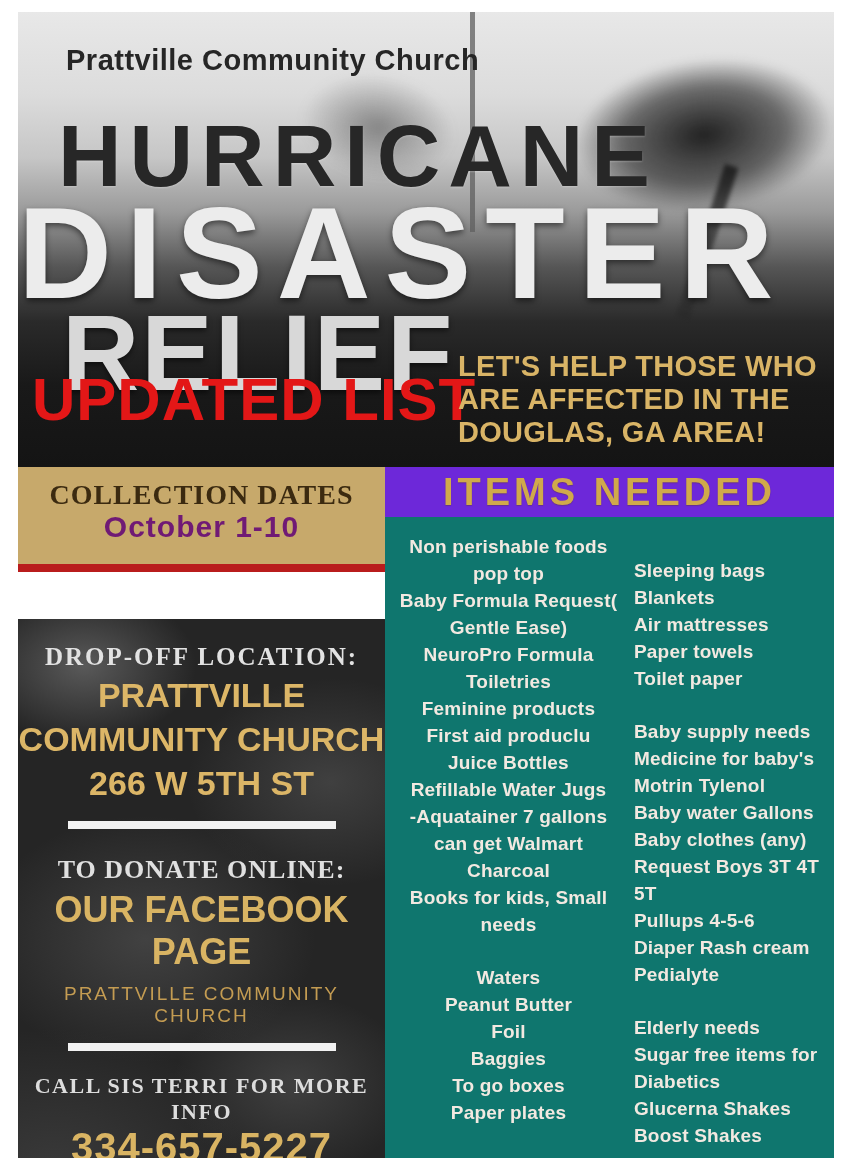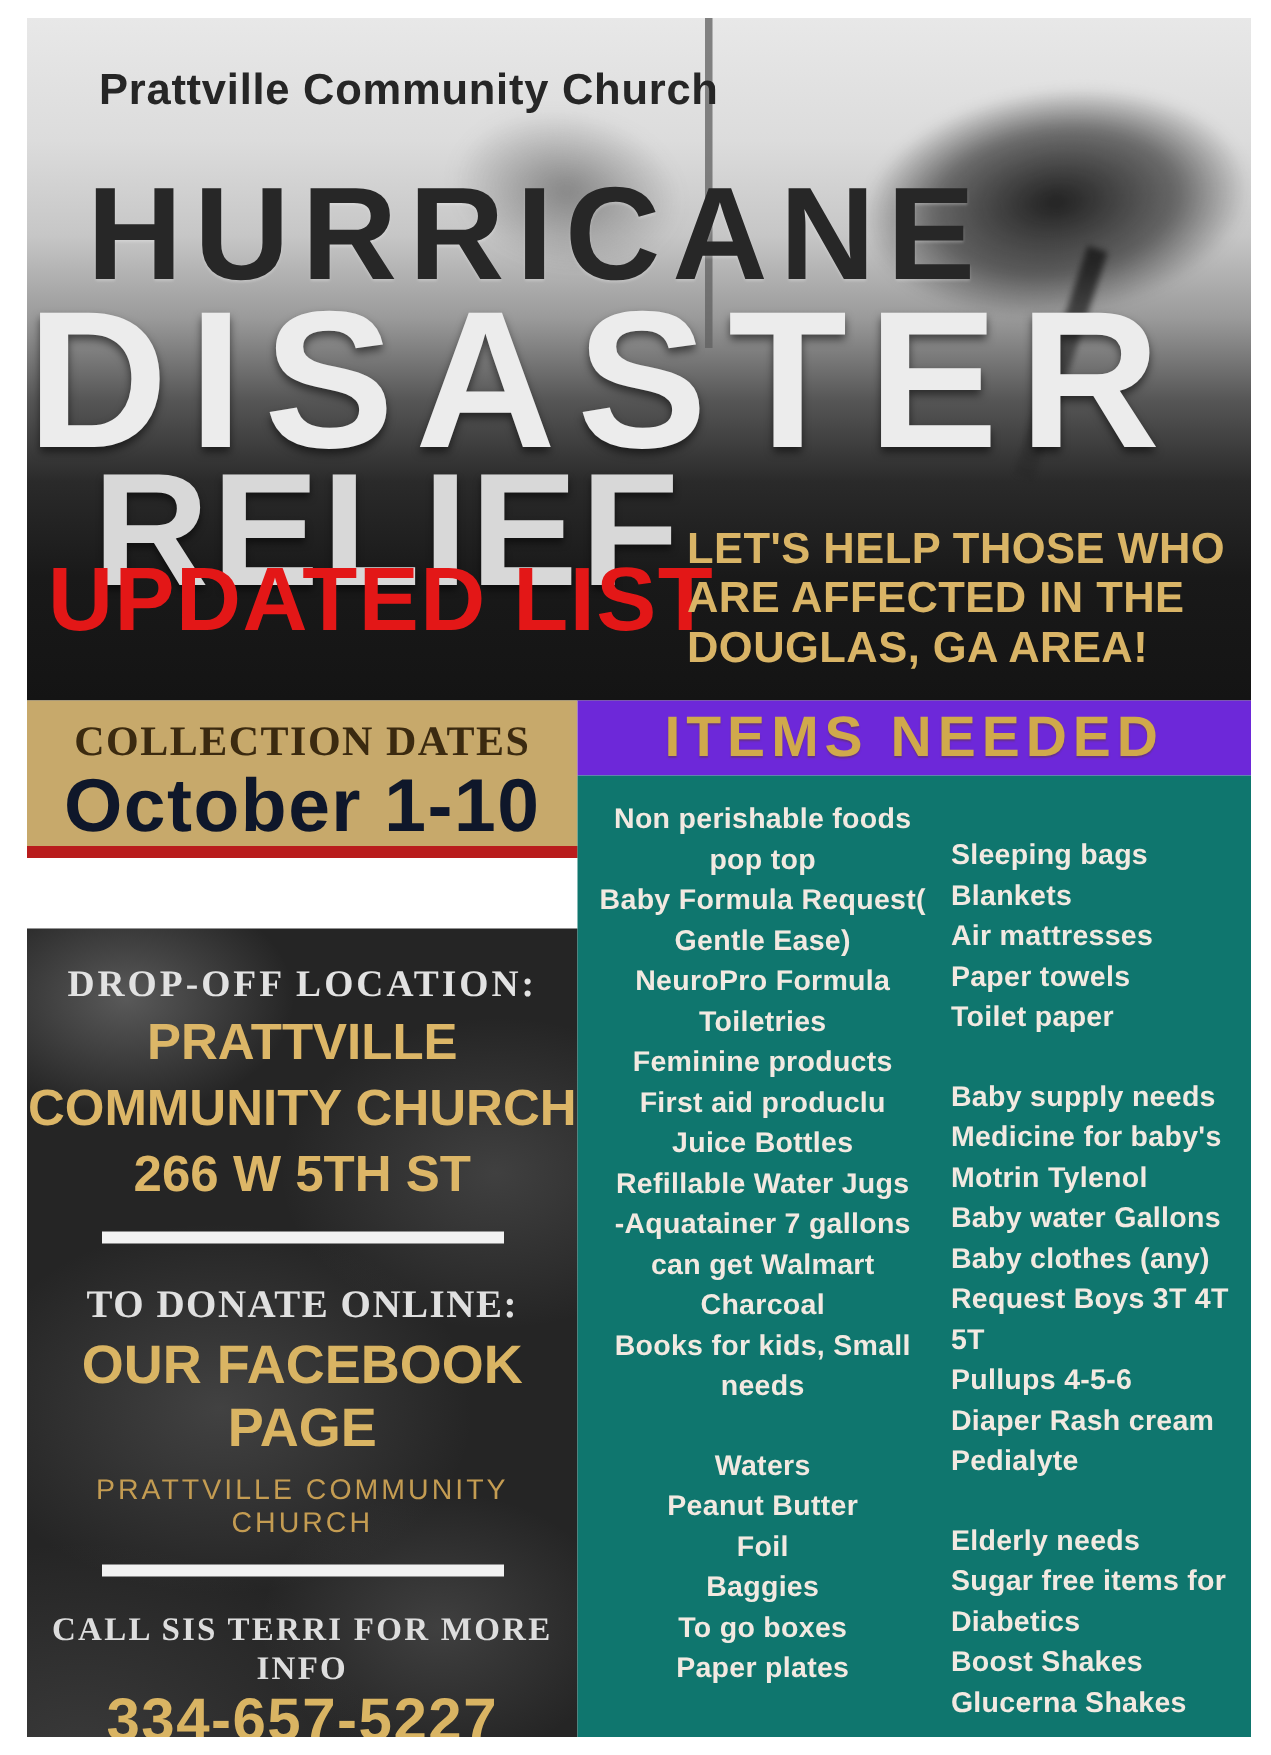--- a/index.html
+++ b/index.html
@@ -50,21 +50,21 @@
     font-weight:700; color:#e31717; letter-spacing:1px; }
   .tagline { position:absolute; left:440px; top:338px; width:360px; font-size:29px;
     line-height:33px; font-weight:bold; color:#d9b466; letter-spacing:.3px; }
 
   
   .left-col { position:absolute; left:0; top:455px; width:367px; height:691px; }
   .collection-band { height:105px; background:#c7a96b; text-align:center; padding-top:12px;
     border-bottom:8px solid #b91c1c; }
   .collection-label { font-family:"Liberation Serif", serif; font-size:28px; font-weight:bold;
     color:#3b2a10; letter-spacing:1px; }
-  .collection-dates { font-size:50px; font-weight:800; color:#0f172a; letter-spacing:1px;
+  .collection-dates { font-size:30px; font-weight:800; color:#701a75; letter-spacing:1px;
     margin-top:0px; line-height:1.05; }
   .storm-bg {
     height:582px; text-align:center; overflow:hidden;
     background:
       radial-gradient(ellipse 160px 110px at 18% 8%, rgba(210,210,210,.30), transparent 70%),
       radial-gradient(ellipse 220px 160px at 85% 28%, rgba(160,160,160,.22), transparent 65%),
       radial-gradient(ellipse 260px 190px at 35% 55%, rgba(140,140,140,.28), transparent 65%),
       radial-gradient(ellipse 200px 150px at 75% 80%, rgba(170,170,170,.20), transparent 60%),
       radial-gradient(ellipse 300px 220px at 10% 95%, rgba(120,120,120,.25), transparent 65%),
       #252525;
@@ -192,21 +192,21 @@
               <div class="item-line">Baby clothes (any)</div>
               <div class="item-line">Request Boys 3T 4T 5T</div>
               <div class="item-line">Pullups 4-5-6</div>
               <div class="item-line">Diaper Rash cream</div>
               <div class="item-line">Pedialyte</div>
             </div>
           <div class="item-group">
               <div class="item-line">Elderly needs</div>
               <div class="item-line">Sugar free items for</div>
               <div class="item-line">Diabetics</div>
+              <div class="item-line">Glucerna Shakes</div>
               <div class="item-line">Boost Shakes</div>
-              <div class="item-line">Glucerna Shakes</div>
             </div>
         </div>
       </div>
     </div>
 
   </div>
 </div>
 
 </body></html>

